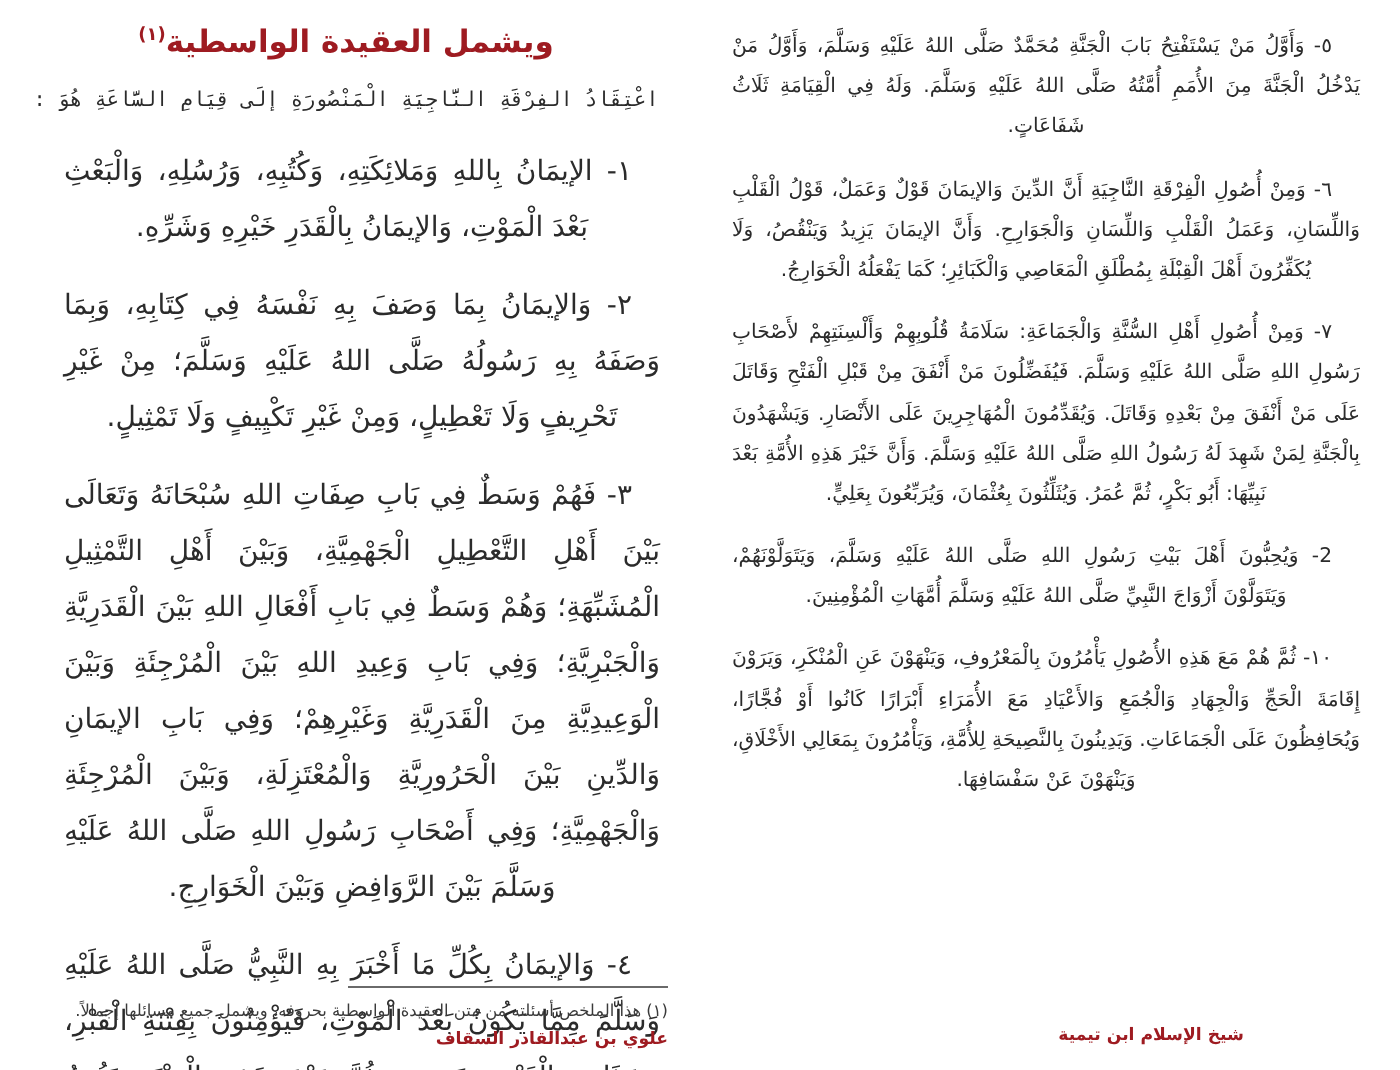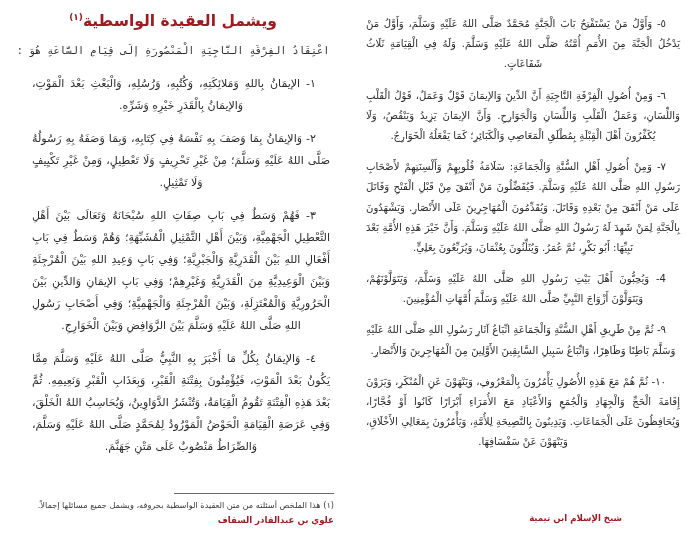--- a/index.html
+++ b/index.html
@@ -63,21 +63,21 @@
     font-size: 10.2px;
     color: #2b2b2b;
     line-height: 1.85;
     margin: 0 0 11px 0;
     font-family: Liberation Mono, monospace;
   }
   .para {
     direction: rtl;
     text-align: justify;
     text-align-last: center;
-    font-size: 11px;
+    font-size: 14px;
     color: #2b2b2b;
     line-height: 2.0;
     margin: 0 0 11px 16px;
     text-indent: 14px;
   }
   .page-left .para {
     font-size: 10.1px;
     line-height: 2.0;
     margin: 0 0 11px 0;
   }
@@ -122,22 +122,21 @@
 </style>
 </head>
 <body>
 
 <div class="spread">
 
   <div class="page page-left">
     <p class="para">٥- وَأَوَّلُ مَنْ يَسْتَفْتِحُ بَابَ الْجَنَّةِ مُحَمَّدٌ صَلَّى اللهُ عَلَيْهِ وَسَلَّمَ، وَأَوَّلُ مَنْ يَدْخُلُ الْجَنَّةَ مِنَ الأُمَمِ أُمَّتُهُ صَلَّى اللهُ عَلَيْهِ وَسَلَّمَ. وَلَهُ فِي الْقِيَامَةِ ثَلَاثُ شَفَاعَاتٍ.</p>
     <p class="para">٦- وَمِنْ أُصُولِ الْفِرْقَةِ النَّاجِيَةِ أَنَّ الدِّينَ وَالإيمَانَ قَوْلٌ وَعَمَلٌ، قَوْلُ الْقَلْبِ وَاللِّسَانِ، وَعَمَلُ الْقَلْبِ وَاللِّسَانِ وَالْجَوَارِحِ. وَأَنَّ الإيمَانَ يَزِيدُ وَيَنْقُصُ، وَلَا يُكَفِّرُونَ أَهْلَ الْقِبْلَةِ بِمُطْلَقِ الْمَعَاصِي وَالْكَبَائِرِ؛ كَمَا يَفْعَلُهُ الْخَوَارِجُ.</p>
     <p class="para">٧- وَمِنْ أُصُولِ أَهْلِ السُّنَّةِ وَالْجَمَاعَةِ: سَلَامَةُ قُلُوبِهِمْ وَأَلْسِنَتِهِمْ لأَصْحَابِ رَسُولِ اللهِ صَلَّى اللهُ عَلَيْهِ وَسَلَّمَ. فَيُفَضِّلُونَ مَنْ أَنْفَقَ مِنْ قَبْلِ الْفَتْحِ وَقَاتَلَ عَلَى مَنْ أَنْفَقَ مِنْ بَعْدِهِ وَقَاتَلَ. وَيُقَدِّمُونَ الْمُهَاجِرِينَ عَلَى الأَنْصَارِ. وَيَشْهَدُونَ بِالْجَنَّةِ لِمَنْ شَهِدَ لَهُ رَسُولُ اللهِ صَلَّى اللهُ عَلَيْهِ وَسَلَّمَ. وَأَنَّ خَيْرَ هَذِهِ الأُمَّةِ بَعْدَ نَبِيِّهَا: أَبُو بَكْرٍ، ثُمَّ عُمَرُ. وَيُثَلِّثُونَ بِعُثْمَانَ، وَيُرَبِّعُونَ بِعَلِيٍّ.</p>
-    <p class="para">4- وَيُحِبُّونَ أَهْلَ بَيْتِ رَسُولِ اللهِ صَلَّى اللهُ عَلَيْهِ وَسَلَّمَ، وَيَتَوَلَّوْنَهُمْ، وَيَتَوَلَّوْنَ أَزْوَاجَ النَّبِيِّ صَلَّى اللهُ عَلَيْهِ وَسَلَّمَ أُمَّهَاتِ الْمُؤْمِنِينَ.</p>
-    <p class="para">٩- ثُمَّ مِنْ طَرِيقِ أَهْلِ السُّنَّةِ وَالْجَمَاعَةِ اتِّبَاعُ آثَارِ رَسُولِ اللهِ صَلَّى اللهُ عَلَيْهِ وَسَلَّمَ بَاطِنًا وَظَاهِرًا، وَاتِّبَاعُ سَبِيلِ السَّابِقِينَ الأَوَّلِينَ مِنَ الْمُهَاجِرِينَ وَالأَنْصَارِ.</p>
+    <p class="para">2- وَيُحِبُّونَ أَهْلَ بَيْتِ رَسُولِ اللهِ صَلَّى اللهُ عَلَيْهِ وَسَلَّمَ، وَيَتَوَلَّوْنَهُمْ، وَيَتَوَلَّوْنَ أَزْوَاجَ النَّبِيِّ صَلَّى اللهُ عَلَيْهِ وَسَلَّمَ أُمَّهَاتِ الْمُؤْمِنِينَ.</p>
     <p class="para">١٠- ثُمَّ هُمْ مَعَ هَذِهِ الأُصُولِ يَأْمُرُونَ بِالْمَعْرُوفِ، وَيَنْهَوْنَ عَنِ الْمُنْكَرِ، وَيَرَوْنَ إِقَامَةَ الْحَجِّ وَالْجِهَادِ وَالْجُمَعِ وَالأَعْيَادِ مَعَ الأُمَرَاءِ أَبْرَارًا كَانُوا أَوْ فُجَّارًا، وَيُحَافِظُونَ عَلَى الْجَمَاعَاتِ. وَيَدِينُونَ بِالنَّصِيحَةِ لِلأُمَّةِ، وَيَأْمُرُونَ بِمَعَالِي الأَخْلَاقِ، وَيَنْهَوْنَ عَنْ سَفْسَافِهَا.</p>
     <div class="attrib">شيخ الإسلام ابن تيمية</div>
   </div>
 
   <div class="page page-right">
     <h1 class="title">
       <span>ويشمل العقيدة الواسطية</span><span class="fn">(١)</span>
     </h1>
     <p class="intro">اعْتِقَادُ الفِرْقَةِ النَّاجِيَةِ الْمَنْصُورَةِ إلَى قِيَامِ السَّاعَةِ هُوَ :</p>
     <p class="para">١- الإيمَانُ بِاللهِ وَمَلائِكَتِهِ، وَكُتُبِهِ، وَرُسُلِهِ، وَالْبَعْثِ بَعْدَ الْمَوْتِ، وَالإيمَانُ بِالْقَدَرِ خَيْرِهِ وَشَرِّهِ.</p>

